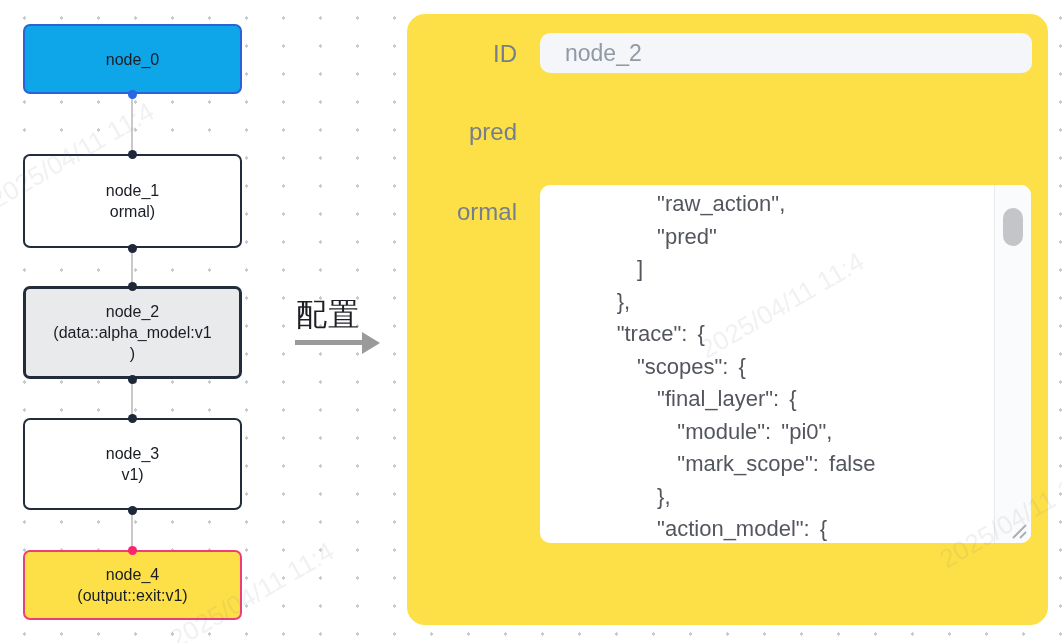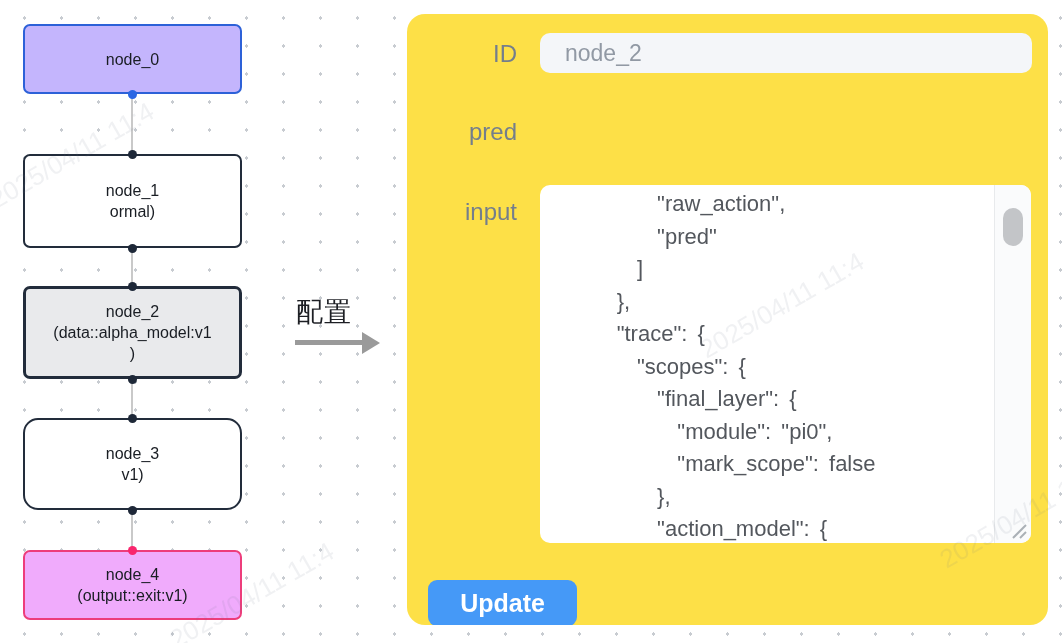--- a/index.html
+++ b/index.html
@@ -13,35 +13,35 @@
   
   .node{
     position:absolute;left:23px;width:219px;box-sizing:border-box;
     display:flex;flex-direction:column;justify-content:center;align-items:center;
     background:#ffffff;border:2px solid #222c3b;border-radius:7px;
     font-size:16px;line-height:21px;color:#191d23;text-align:center;z-index:3;
   }
   .node-0{top:24px;height:70px;}
   .node-1{top:154px;height:94px;}
   .node-2{top:286px;height:93px;border-width:3px;}
-  .node-3{top:418px;height:92px;border-radius:15px;}
+  .node-3{top:418px;height:92px;}
   .node-4{top:550px;height:70px;}
   .node-line{white-space:nowrap;}
   .edge{position:absolute;left:131px;width:2px;background:#c9c9c9;z-index:2;}
   .edge-0{top:94px;height:60px;}
   .edge-1{top:248px;height:38px;}
   .edge-2{top:379px;height:39px;}
   .edge-3{top:510px;height:40px;}
   .port{position:absolute;left:128px;width:9px;height:9px;border-radius:50%;background:#1e2838;z-index:4;}
   .port-0{top:90px;}  .port-1{top:150px;} .port-2{top:244px;} .port-3{top:282px;}
   .port-4{top:375px;} .port-5{top:414px;} .port-6{top:506px;} .port-7{top:546px;}
   
   .transition-label{
     position:absolute;left:296px;top:294px;width:90px;text-align:left;
-    font-size:27px;color:#1d1f24;letter-spacing:1px;z-index:3;
+    font-size:31px;color:#1d1f24;letter-spacing:1px;z-index:3;
   }
   .arrow-shaft{position:absolute;left:295px;top:340px;width:68px;height:5px;background:#9a9a9a;z-index:3;}
   .arrow-head{
     position:absolute;left:362px;top:332px;width:0;height:0;z-index:3;
     border-top:11px solid rgba(0,0,0,0);border-bottom:11px solid rgba(0,0,0,0);
     border-left:18px solid #9a9a9a;
   }
   
   .panel{
     position:absolute;left:407px;top:14px;width:641px;height:611px;
@@ -89,38 +89,38 @@
     transform:rotate(-30deg);white-space:nowrap;z-index:6;pointer-events:none;
   }
   .wm-1{left:-20px;top:140px;}
   .wm-2{left:160px;top:580px;}
   .wm-3{left:690px;top:290px;}
   .wm-4{left:930px;top:500px;}
 </style>
 </head>
 <body>
 
-<div class="node node-0" style="border-color: rgb(45, 97, 216); background: #c4b5fd;">
+<div class="node node-0" style="border-color: rgb(45, 97, 216); background: #0ea5e9;">
   <div class="node-line">node_0</div>
 
 </div>
 <div class="node node-1" style="border-color: rgb(34, 44, 59); background: rgb(255, 255, 255);">
   <div class="node-line">node_1</div>
   <div class="node-line optional">ormal)</div>
 </div>
 <div class="node node-2" style="border-color: rgb(34, 44, 59); background: rgb(233, 234, 236);">
   <div class="node-line">node_2</div>
   <div class="node-line optional">(data::alpha_model:v1</div>
   <div class="node-line optional">)</div>
 </div>
 <div class="node node-3" style="border-color: rgb(34, 44, 59); background: rgb(255, 255, 255);">
   <div class="node-line">node_3</div>
   <div class="node-line optional">v1)</div>
 </div>
-<div class="node node-4" style="border-color: rgb(237, 61, 123); background: #f0abfc; text-align: center;">
+<div class="node node-4" style="border-color: rgb(237, 61, 123); background: #fde047; text-align: center;">
   <div class="node-line">node_4</div>
   <div class="node-line optional">(output::exit:v1)</div>
 
 </div>
 
 <div class="edge edge-0" style="background: rgb(201, 201, 201);"></div>
 <div class="edge edge-1" style="background: rgb(201, 201, 201);"></div>
 <div class="edge edge-2" style="background: rgb(201, 201, 201);"></div>
 <div class="edge edge-3" style="background: rgb(201, 201, 201);"></div>
 
@@ -136,21 +136,21 @@
 <div class="transition-label">配置</div>
 <div class="arrow-shaft" style="background: rgb(154, 154, 154);"></div>
 <div class="arrow-head" style="border-left-color: rgb(154, 154, 154);"></div>
 
 <div class="panel" style="background: #fde047;">
   <div class="field-label label-id">ID</div>
   <input class="text-input input-id" type="text" value="node_2" style="">
 
   <div class="field-label label-type">pred</div>
 
-  <div class="field-label label-config">input</div>
+  <div class="field-label label-config">ormal</div>
   <div class="config-box">
     <pre class="config-text">          "raw_action",
           "pred"
         ]
       },
       "trace": {
         "scopes": {
           "final_layer": {
             "module": "pi0",
             "mark_scope": false
@@ -158,19 +158,18 @@
           "action_model": {</pre>
     <div class="config-scrollbar">
       <div class="scroll-thumb"></div>
     </div>
     <svg class="resize-handle" viewBox="0 0 18 18">
       <line x1="4" y1="17" x2="17" y2="4" stroke="#aab0b6" stroke-width="2"></line>
       <line x1="11" y1="17" x2="17" y2="11" stroke="#aab0b6" stroke-width="2"></line>
     </svg>
   </div>
 
-  <button class="update-button" style="background: rgb(69, 153, 247);">Update</button>
 </div>
 
 <div class="watermark wm-1">2025/04/11 11:4</div>
 <div class="watermark wm-2">2025/04/11 11:4</div>
 <div class="watermark wm-3">2025/04/11 11:4</div>
 <div class="watermark wm-4">2025/04/11 11:4</div>
 
 </body></html>

